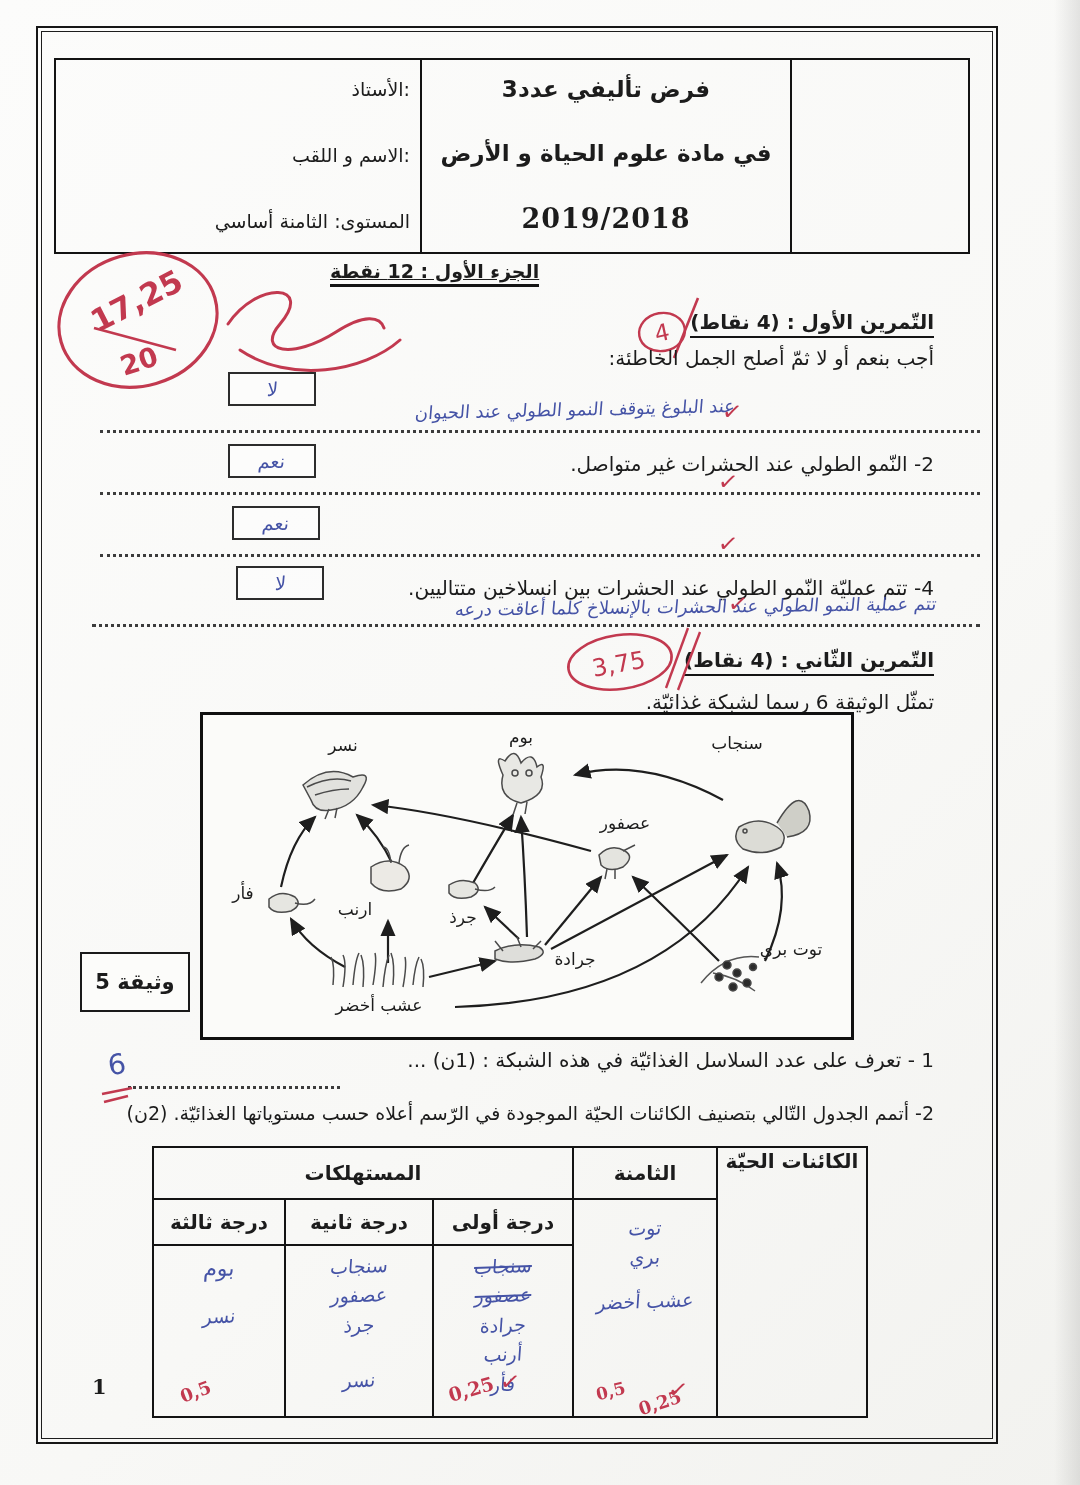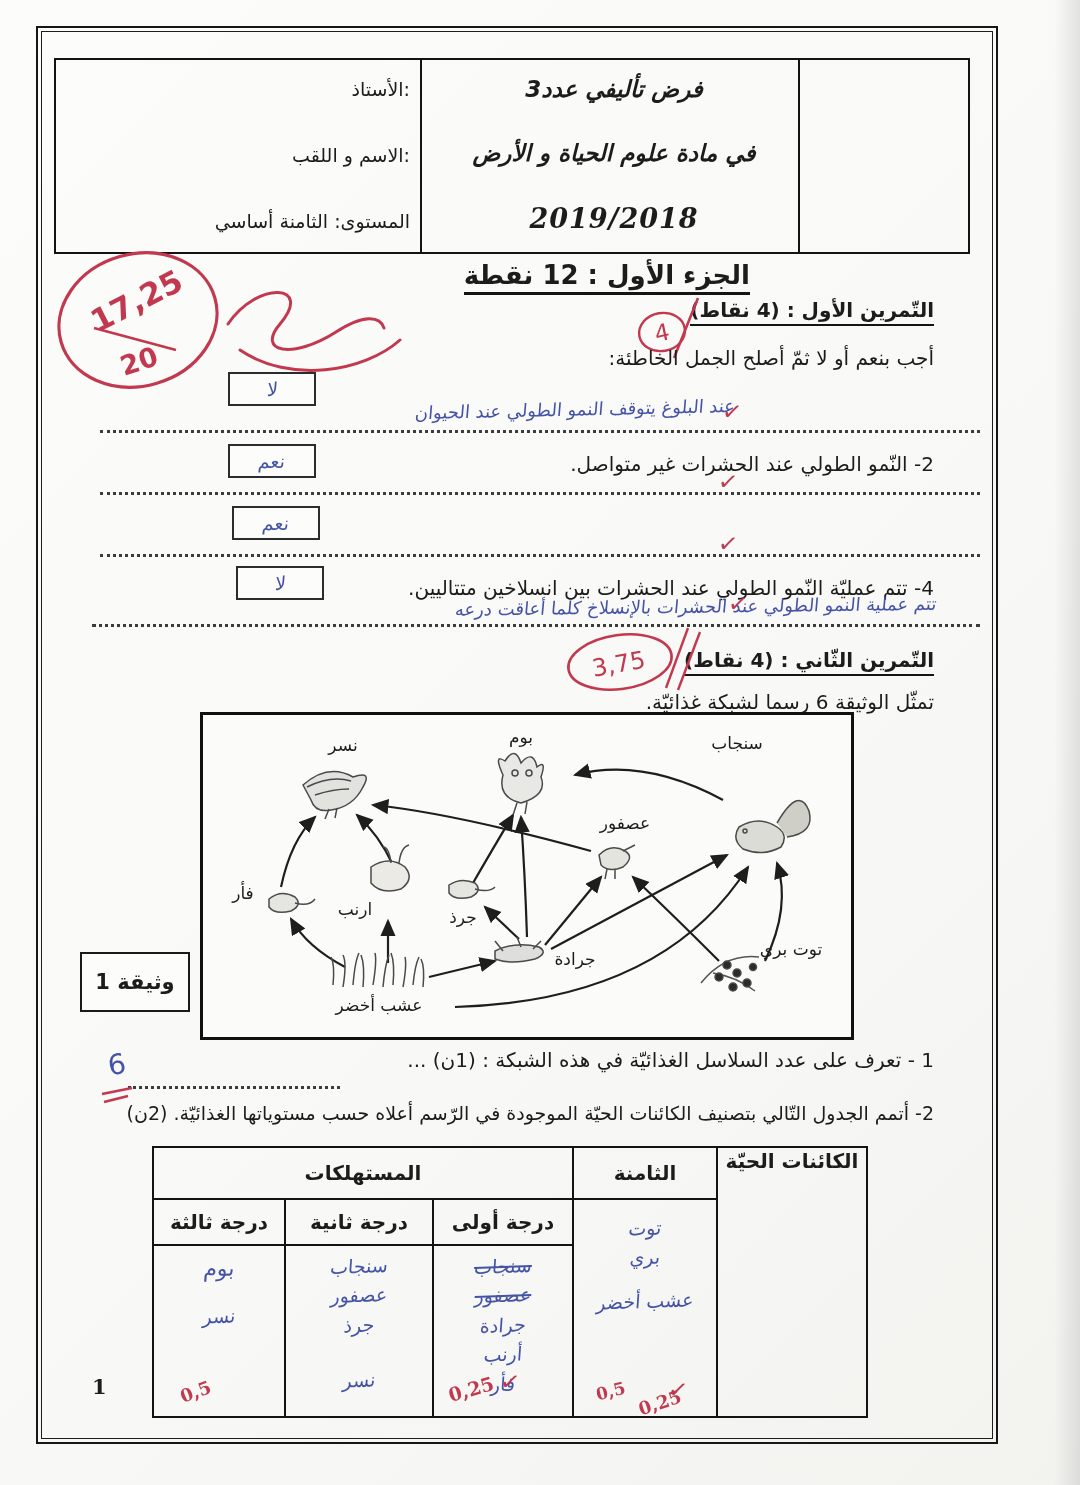--- a/index.html
+++ b/index.html
@@ -13,31 +13,31 @@
   .sheet::after{content:"";position:absolute;top:0;right:0;width:26px;height:100%;
     background:linear-gradient(to left, rgba(120,120,120,.18), rgba(0,0,0,0));pointer-events:none;}
   .frame{position:absolute;left:36px;top:26px;width:958px;height:1414px;border:2.5px solid #161616;}
   .frame-inner{position:absolute;inset:3px;border:1.5px solid #1d1d1d;}
 
   
   .hdr{position:absolute;left:54px;top:58px;width:912px;height:192px;border:2px solid #131313;display:flex;background:transparent;}
   .hdr-left{width:342px;border-right:2px solid #131313;display:flex;flex-direction:column;justify-content:space-between;
     padding:18px 10px 20px 12px;text-align:right;font-size:19px;}
   .hdr-mid{width:356px;border-right:2px solid #131313;display:flex;flex-direction:column;align-items:center;justify-content:space-between;
-    padding:16px 6px 18px 14px;font-style:italic;}
+    padding:16px 6px 18px 6px;}
   .hdr-right{flex:1;}
   .hdr-title{font-weight:bold;font-size:23px;}
   .hdr-year{font-weight:bold;font-size:27px;font-family:"DejaVu Serif", serif;letter-spacing:1px;}
 
   .print{font-size:20px;text-align:right;direction:rtl;position:absolute;white-space:nowrap;}
   .bold{font-weight:bold;}
   .uline{border-bottom:2.5px solid #141414;padding-bottom:2px;}
 
-  .part-title{position:absolute;left:330px;top:260px;width:420px;text-align:right;direction:rtl;
-    font-weight:bold;font-size:26px;}
+  .part-title{position:absolute;left:330px;top:260px;width:420px;text-align:left;direction:rtl;
+    font-weight:bold;font-size:19px;text-decoration:underline;}
   .part-title span{border-bottom:3px solid #141414;padding-bottom:2px;}
 
   .answer-box{position:absolute;width:84px;height:30px;border:2px solid #2c2c2c;display:flex;align-items:center;justify-content:center;background:rgba(255,255,255,.4);}
   .dotline{position:absolute;height:0;border-bottom:3.5px dotted #3c3c3c;}
 
   .hw-blue{color:#4553a6;transform:skewX(-5deg);display:inline-block;letter-spacing:.5px;}
   .hw-line{position:absolute;direction:rtl;font-size:18px;color:#4553a6;white-space:nowrap;}
   .hw-line .inner{display:inline-block;transform:skewX(-6deg);}
   .crossed{text-decoration:line-through;text-decoration-thickness:2px;}
   .redcheck{position:absolute;color:#c2394f;font-weight:bold;font-size:24px;transform:rotate(8deg);}
@@ -85,21 +85,21 @@
   <svg style="position:absolute;left:28px;top:232px;" width="430" height="180" viewBox="0 0 430 180">
     <ellipse cx="110" cy="88" rx="80" ry="66" fill="none" stroke="#c2394f" stroke-width="3.2" transform="rotate(-16 110 88)"></ellipse>
     <text x="62" y="82" font-size="31" font-weight="bold" fill="#c2394f" transform="rotate(-27 105 75)">17,25</text>
     <line x1="66" y1="96" x2="148" y2="118" stroke="#c2394f" stroke-width="2.6"></line>
     <text x="92" y="142" font-size="27" font-weight="bold" fill="#c2394f" transform="rotate(-18 100 130)">20</text>
     <path d="M200,92 C230,48 286,52 252,92 C228,120 264,128 308,100 C336,82 352,84 356,96 M212,118 C262,152 336,140 372,108" fill="none" stroke="#c2394f" stroke-width="3" stroke-linecap="round"></path>
   </svg>
 
   <div class="part-title"><span>الجزء الأول : 12 نقطة</span></div>
 
-  <div class="print bold" style="right:146px;top:298px;"><span class="uline">التّمرين الأول : (4 نقاط)</span></div>
+  <div class="print bold" style="right:146px;top:310px;"><span class="uline">التّمرين الأول : (4 نقاط)</span></div>
   <svg style="position:absolute;left:632px;top:292px;" width="100" height="74" viewBox="0 0 100 74">
     <line x1="66" y1="6" x2="42" y2="66" stroke="#c2394f" stroke-width="2.6"></line>
     <ellipse cx="30" cy="40" rx="23" ry="19" fill="none" stroke="#c2394f" stroke-width="2.4" transform="rotate(-10 30 40)"></ellipse>
     <text x="23" y="49" font-size="23" fill="#c2394f" transform="rotate(-12 28 42)">4</text>
   </svg>
   <div class="print" style="right:146px;top:346px;">أجب بنعم أو لا ثمّ أصلح الجمل الخاطئة:</div>
 
   <div class="answer-box" style="left:228px;top:372px;">
     <span class="hw-blue" style="font-size:19px;">لا</span>
   </div>
@@ -221,21 +221,21 @@
         <text x="40" y="184">فأر</text>
         <text x="152" y="200">ارنب</text>
         <text x="260" y="208">جرذ</text>
         <text x="372" y="250">جرادة</text>
         <text x="588" y="240">توت بري</text>
         <text x="176" y="296">عشب أخضر</text>
       </g>
     </svg>
   </div>
   <div class="doc-label">
-      <span>وثيقة 1</span>
+      <span>وثيقة 5</span>
     </div>
 
   <div class="print" style="right:146px;top:1048px;">1 - تعرف على عدد السلاسل الغذائيّة في هذه الشبكة : (1ن) ...</div>
   <div class="dotline" style="left:128px;top:1086px;width:212px;"></div>
   <span class="hw-blue" style="position:absolute;left:108px;top:1048px;font-size:28px;transform:rotate(-10deg);color:#4553a6;">6</span>
   <svg style="position:absolute;left:96px;top:1086px;" width="44" height="26" viewBox="0 0 44 26">
     <line x1="6" y1="8" x2="36" y2="2" stroke="#c2394f" stroke-width="2.4"></line>
     <line x1="8" y1="16" x2="32" y2="10" stroke="#c2394f" stroke-width="2.4"></line>
   </svg>
   <div class="print" style="right:146px;top:1102px;font-size:19px;">2- أتمم الجدول التّالي بتصنيف الكائنات الحيّة الموجودة في الرّسم أعلاه حسب مستوياتها الغذائيّة. (2ن)</div>

